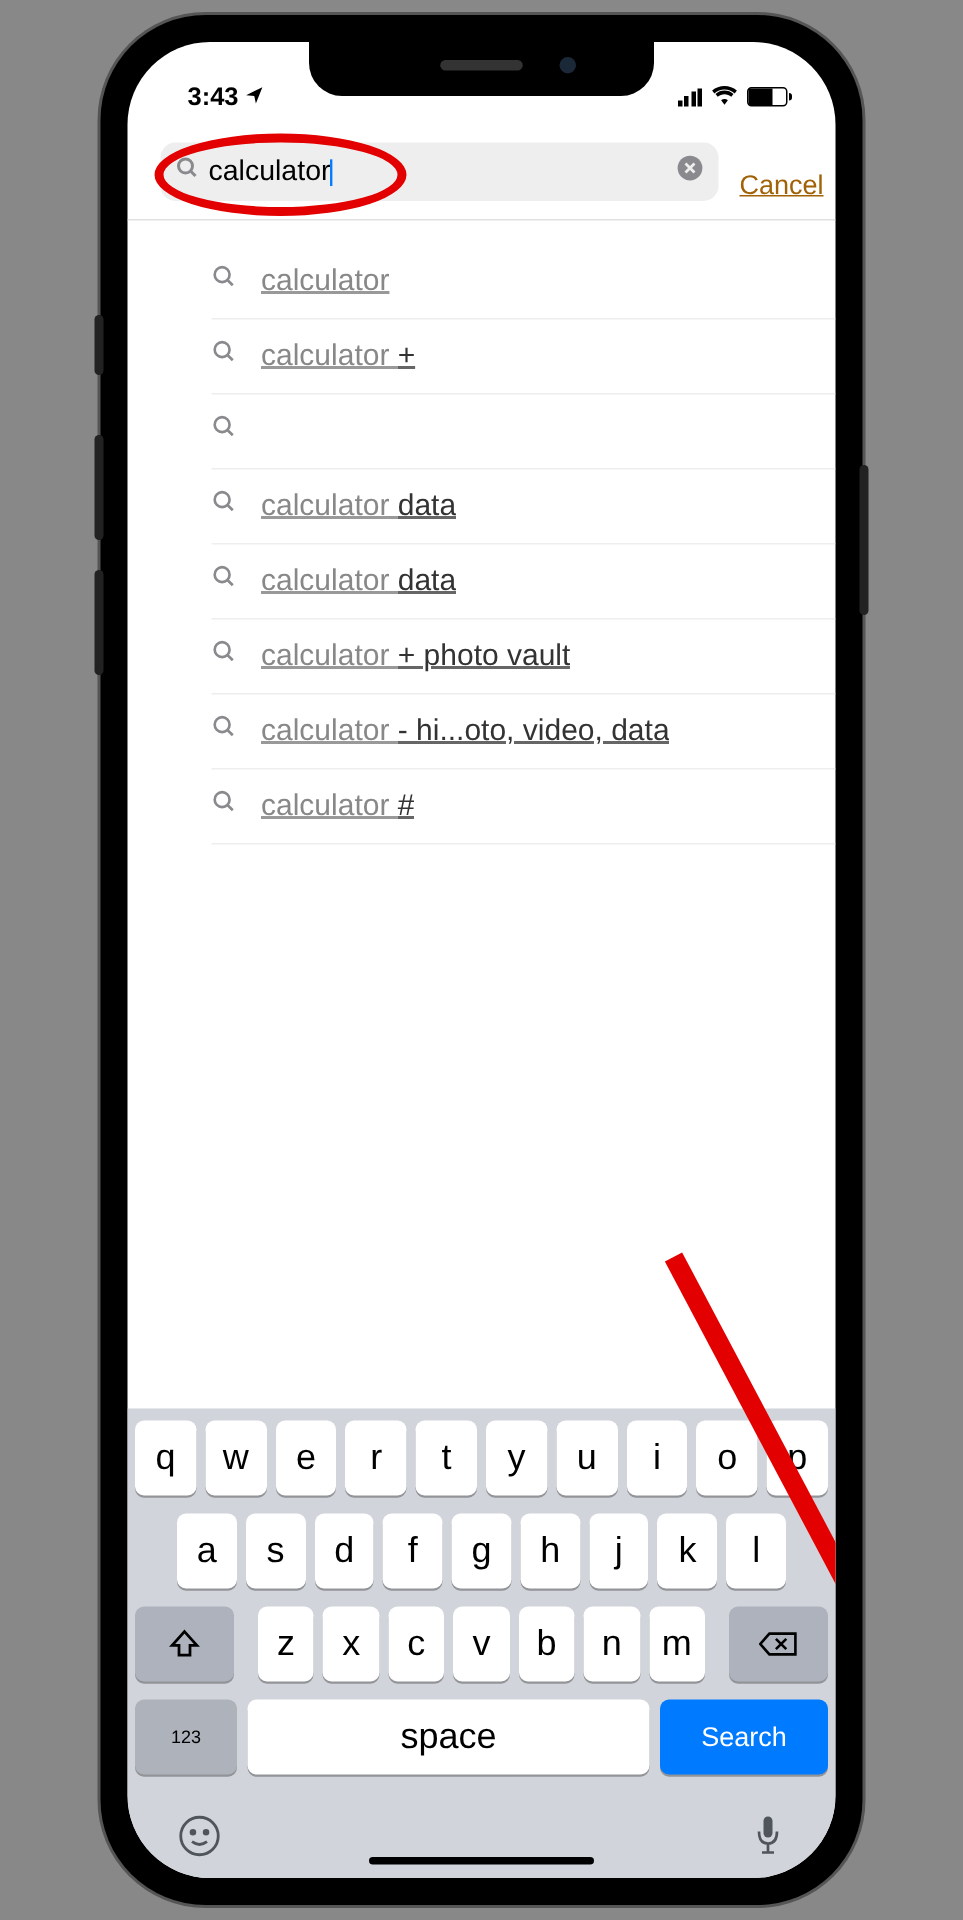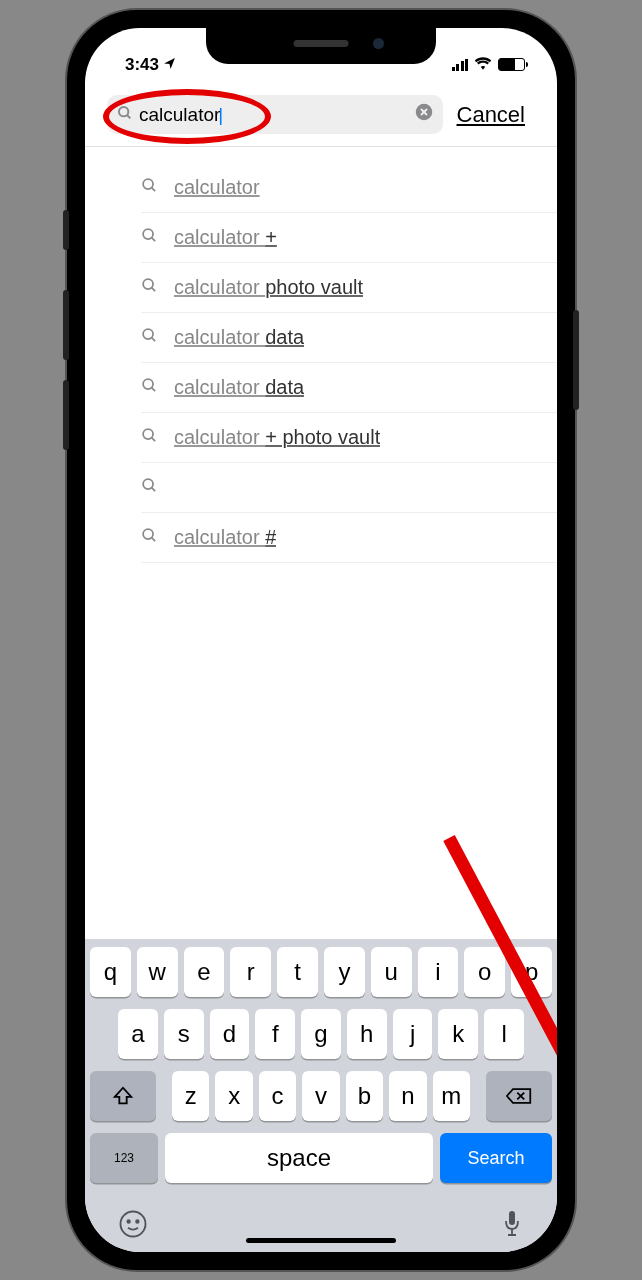--- a/index.html
+++ b/index.html
@@ -18,26 +18,26 @@
     .status-left { display: flex; align-items: center; gap: 4px; }
     .status-right { display: flex; align-items: center; gap: 6px; }
     .loc-icon { font-size: 14px; }
     .signal-bars { display: flex; align-items: flex-end; gap: 1.5px; height: 12px; }
     .signal-bars span { width: 3px; background: #000; }
     .signal-bars span:nth-child(1){height:4px} .signal-bars span:nth-child(2){height:7px} .signal-bars span:nth-child(3){height:10px} .signal-bars span:nth-child(4){height:12px}
     .wifi-icon svg { width: 18px; height: 14px; }
     .battery { width: 27px; height: 13px; border: 1.5px solid #000; border-radius: 3px; position: relative; }
     .battery::after { content:''; position: absolute; right: -4px; top: 3px; width: 2px; height: 5px; background: #000; border-radius: 0 2px 2px 0; }
     .battery-fill { width: 62%; height: 100%; background: #000; border-radius: 1px 0 0 1px; }
-    .search-header { display: flex; align-items: center; padding: 12px 32px 12px 22px; gap: 14px; border-bottom: 1px solid #e0e0e0; position: relative; }
+    .search-header { display: flex; align-items: flex-end; padding: 12px 8px 12px 22px; gap: 14px; border-bottom: 1px solid #e0e0e0; position: relative; }
     .search-box { flex: 1; display: flex; align-items: center; background: #eeeeef; border-radius: 10px; padding: 8px 10px; position: relative; }
     .search-box .sicon { color: #8a8a8e; margin-right: 6px; }
     .search-input { flex: 1; border: none; background: transparent; font-size: 19px; outline: none; color: #000; }
     .clear-btn { color: #8a8a8e; font-size: 18px; cursor: pointer; }
-    .cancel-link { color: #000000; font-size: 22px; text-decoration: underline; }
+    .cancel-link { color: #a16207; font-size: 18px; text-decoration: underline; }
     .red-circle { position: absolute; left: 18px; top: 6px; width: 168px; height: 55px; border: 6px solid #e30000; border-radius: 50%; pointer-events: none; z-index: 50; }
     .suggestions { padding: 16px 0 0 56px; }
     .sug-row { display: flex; align-items: center; padding: 13px 16px 13px 0; border-bottom: 1px solid #eee; font-size: 20px; color: #444; cursor: pointer; }
     .sug-row .sicon { color: #8a8a8e; margin-right: 16px; flex-shrink: 0; }
     .sug-text { white-space: nowrap; overflow: hidden; text-overflow: ellipsis; }
     .sug-match { color: #888; text-decoration: underline; text-decoration-color: #999; }
     .sug-rest { color: #333; text-decoration: underline; text-decoration-color: #666; }
     .keyboard { position: absolute; bottom: 0; left: 0; right: 0; background: #d1d4da; padding: 8px 5px 4px 5px; }
     .kb-row { display: flex; justify-content: center; gap: 6px; margin-bottom: 12px; }
     .key { background: #fff; border-radius: 6px; box-shadow: 0 1.5px 0 rgba(0,0,0,0.3); height: 50px; display: flex; align-items: center; justify-content: center; font-size: 24px; color: #000; flex: 1; cursor: pointer; }
@@ -129,21 +129,20 @@
               <circle cx="10" cy="10" r="7"></circle>
               <line x1="20" y1="20" x2="15" y2="15"></line>
             </svg></span>
           <span class="sug-text"><span class="sug-match">calculator </span><span class="sug-rest">+</span></span>
         </div>
         <div class="sug-row">
           <span class="sicon"><svg width="17" height="17" viewBox="0 0 24 24" fill="none" stroke="#8a8a8e" stroke-width="2.5">
               <circle cx="10" cy="10" r="7"></circle>
               <line x1="20" y1="20" x2="15" y2="15"></line>
             </svg></span>
-          <span class="sug-text"><span class="sug-match">calculator </span><span class="sug-rest">photo vault</span></span>
         </div>
         <div class="sug-row">
           <span class="sicon"><svg width="17" height="17" viewBox="0 0 24 24" fill="none" stroke="#8a8a8e" stroke-width="2.5">
               <circle cx="10" cy="10" r="7"></circle>
               <line x1="20" y1="20" x2="15" y2="15"></line>
             </svg></span>
           <span class="sug-text"><span class="sug-match">calculator </span><span class="sug-rest">data</span></span>
         </div>
         <div class="sug-row">
           <span class="sicon"><svg width="17" height="17" viewBox="0 0 24 24" fill="none" stroke="#8a8a8e" stroke-width="2.5">
@@ -157,20 +156,21 @@
               <circle cx="10" cy="10" r="7"></circle>
               <line x1="20" y1="20" x2="15" y2="15"></line>
             </svg></span>
           <span class="sug-text"><span class="sug-match">calculator </span><span class="sug-rest">+ photo vault</span></span>
         </div>
         <div class="sug-row">
           <span class="sicon"><svg width="17" height="17" viewBox="0 0 24 24" fill="none" stroke="#8a8a8e" stroke-width="2.5">
               <circle cx="10" cy="10" r="7"></circle>
               <line x1="20" y1="20" x2="15" y2="15"></line>
             </svg></span>
+          <span class="sug-text"><span class="sug-match">calculator </span><span class="sug-rest">- hi...oto, video, data</span></span>
         </div>
         <div class="sug-row">
           <span class="sicon"><svg width="17" height="17" viewBox="0 0 24 24" fill="none" stroke="#8a8a8e" stroke-width="2.5">
               <circle cx="10" cy="10" r="7"></circle>
               <line x1="20" y1="20" x2="15" y2="15"></line>
             </svg></span>
           <span class="sug-text"><span class="sug-match">calculator </span><span class="sug-rest">#</span></span>
         </div>
       </div>
 

